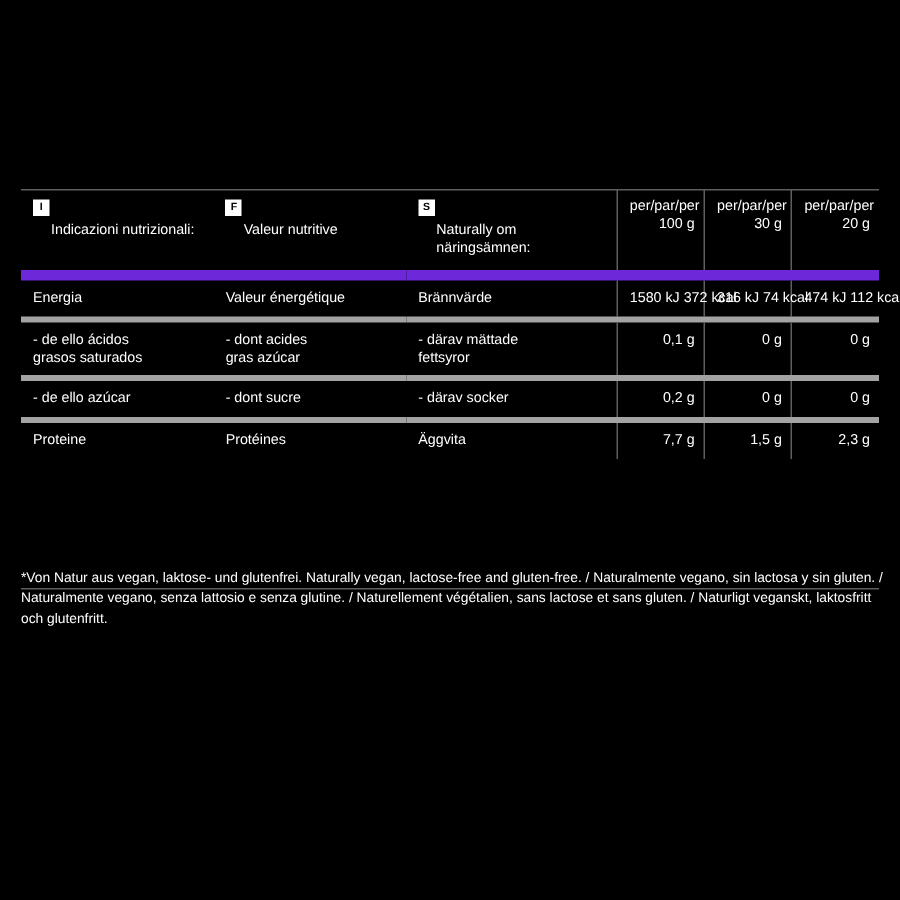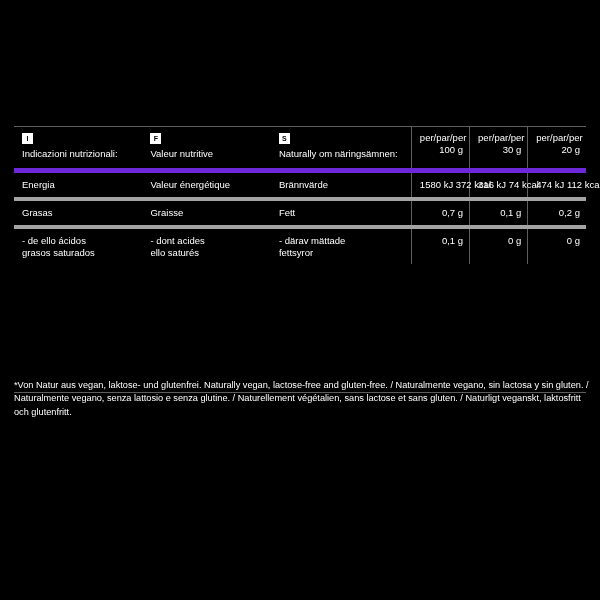--- a/index.html
+++ b/index.html
@@ -37,21 +37,21 @@
     line-height: 1.25;
   }
   table.nutri td {
     border-bottom: 4px solid #a3a3a3;
     padding: 6px 6px 6px 8px;
     vertical-align: top;
     color: #ffffff;
     font-size: 9.5px;
   }
   table.nutri tr.header-row td {
-    border-bottom: 5px solid #6d28d9;
+    border-bottom: 7px solid #6d28d9;
     padding-top: 6px;
     padding-bottom: 8px;
   }
   table.nutri tr:last-child td {
     border-bottom: none;
   }
 
   .col-lang { width: 128px; }
   .col-lang2 { width: 128px; }
   .col-lang3 { width: 140px; }
@@ -76,20 +76,21 @@
     text-align: center;
     font-weight: bold;
     margin-bottom: 3px;
     letter-spacing: 0;
   }
   .hdr-label {
     display: block;
     margin-top: 1px;
     font-size: 9.5px;
     line-height: 1.25;
+    margin-left: 12px;
   }
   .hdr-num {
     text-align: right;
     font-size: 9.5px;
     line-height: 1.3;
   }
   .hdr-num .l1 { display: block; }
   .hdr-num .l2 { display: block; }
 
   .rule-top, .rule-bottom {
@@ -167,43 +168,51 @@
           <td class="two-line">Valeur énergétique</td>
           <td class="two-line">Brännvärde</td>
           <td class="numcell two-line">1580 kJ
 372 kcal</td>
           <td class="numcell two-line">316 kJ
 74 kcal</td>
           <td class="numcell two-line">474 kJ
 112 kcal</td>
         </tr>
 
-        <tr>
-          <td class="two-line">Grasas</td>
-          <td class="two-line">Graisse</td>
-          <td class="two-line">Fett</td>
-          <td class="numcell two-line">0,7 g</td>
-          <td class="numcell two-line">0,1 g</td>
-          <td class="numcell two-line">0,2 g</td>
-        </tr>
 
         <tr>
           <td class="two-line">- de ello ácidos
 grasos saturados</td>
           <td class="two-line">- dont acides
-ello saturés</td>
+gras azúcar</td>
           <td class="two-line">- därav mättade
 fettsyror</td>
           <td class="numcell two-line">0,1 g</td>
           <td class="numcell two-line">0 g</td>
           <td class="numcell two-line">0 g</td>
         </tr>
 
 
-
+        <tr>
+          <td class="two-line">- de ello azúcar</td>
+          <td class="two-line">- dont sucre</td>
+          <td class="two-line">- därav socker</td>
+          <td class="numcell two-line">0,2 g</td>
+          <td class="numcell two-line">0 g</td>
+          <td class="numcell two-line">0 g</td>
+        </tr>
+
+        <tr>
+          <td class="two-line">Proteine</td>
+          <td class="two-line">Protéines</td>
+          <td class="two-line">Äggvita</td>
+          <td class="numcell two-line">7,7 g</td>
+          <td class="numcell two-line">1,5 g</td>
+          <td class="numcell two-line">2,3 g</td>
+        </tr>
 
       </tbody>
     </table>
   </div>
 
   <div class="rule-bottom" style="top:392px;"></div>
 
   <div class="footnote">*Von Natur aus vegan, laktose- und glutenfrei. Naturally vegan, lactose-free and gluten-free. / Naturalmente vegano, sin lactosa y sin gluten. / Naturalmente vegano, senza lattosio e senza glutine. / Naturellement végétalien, sans lactose et sans gluten. / Naturligt veganskt, laktosfritt och glutenfritt.</div>
 
 </div>

